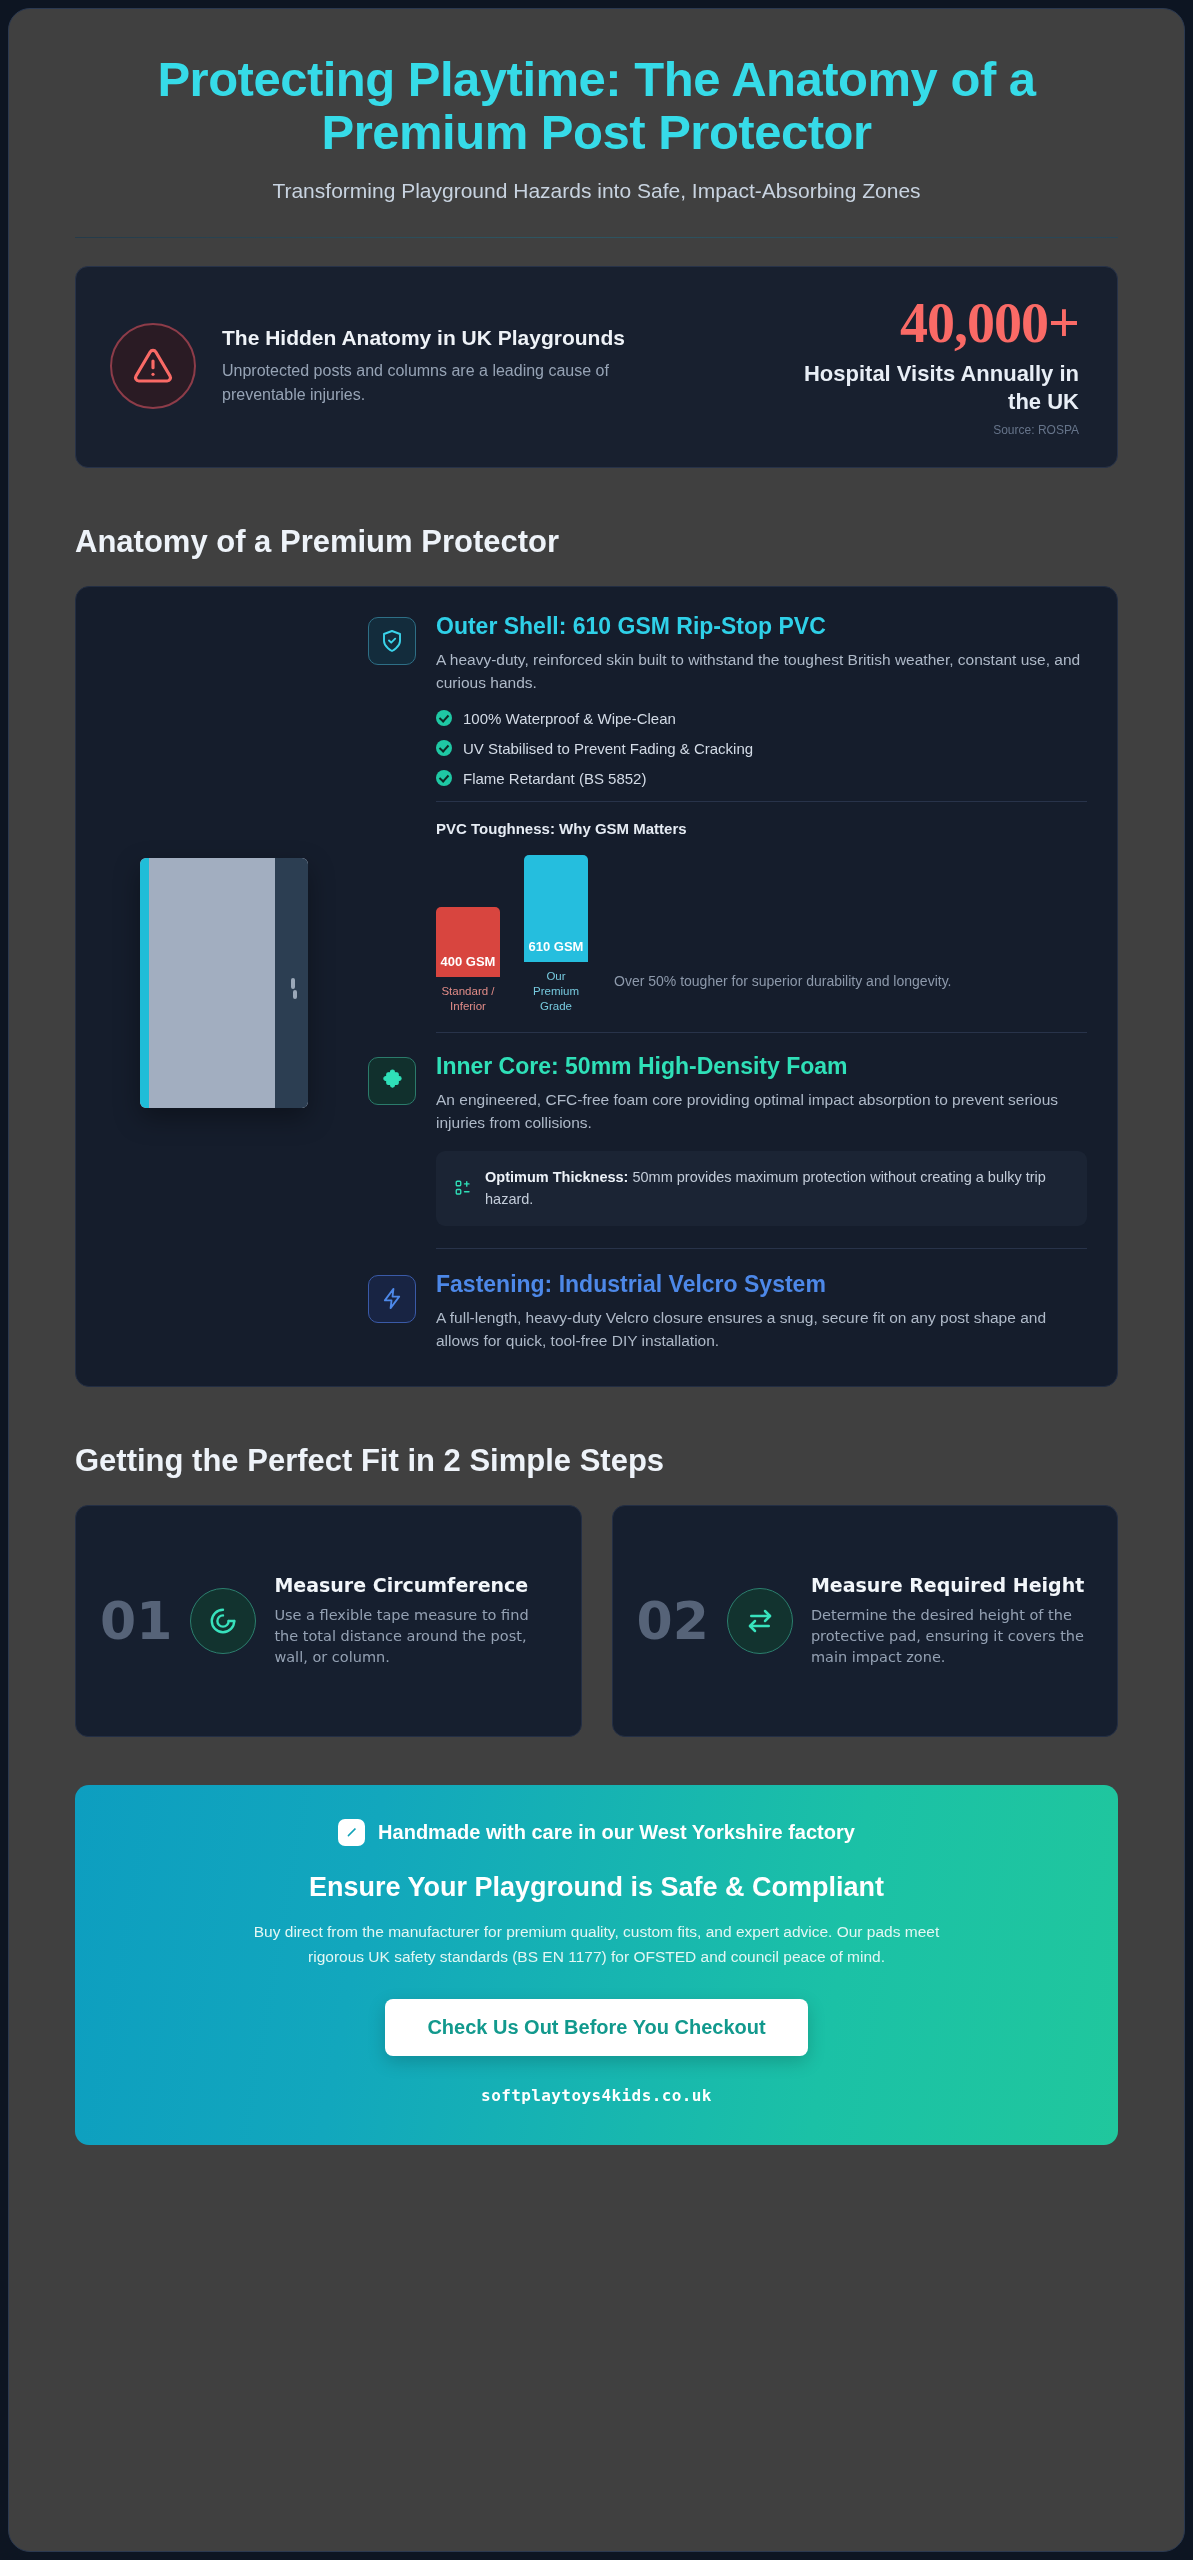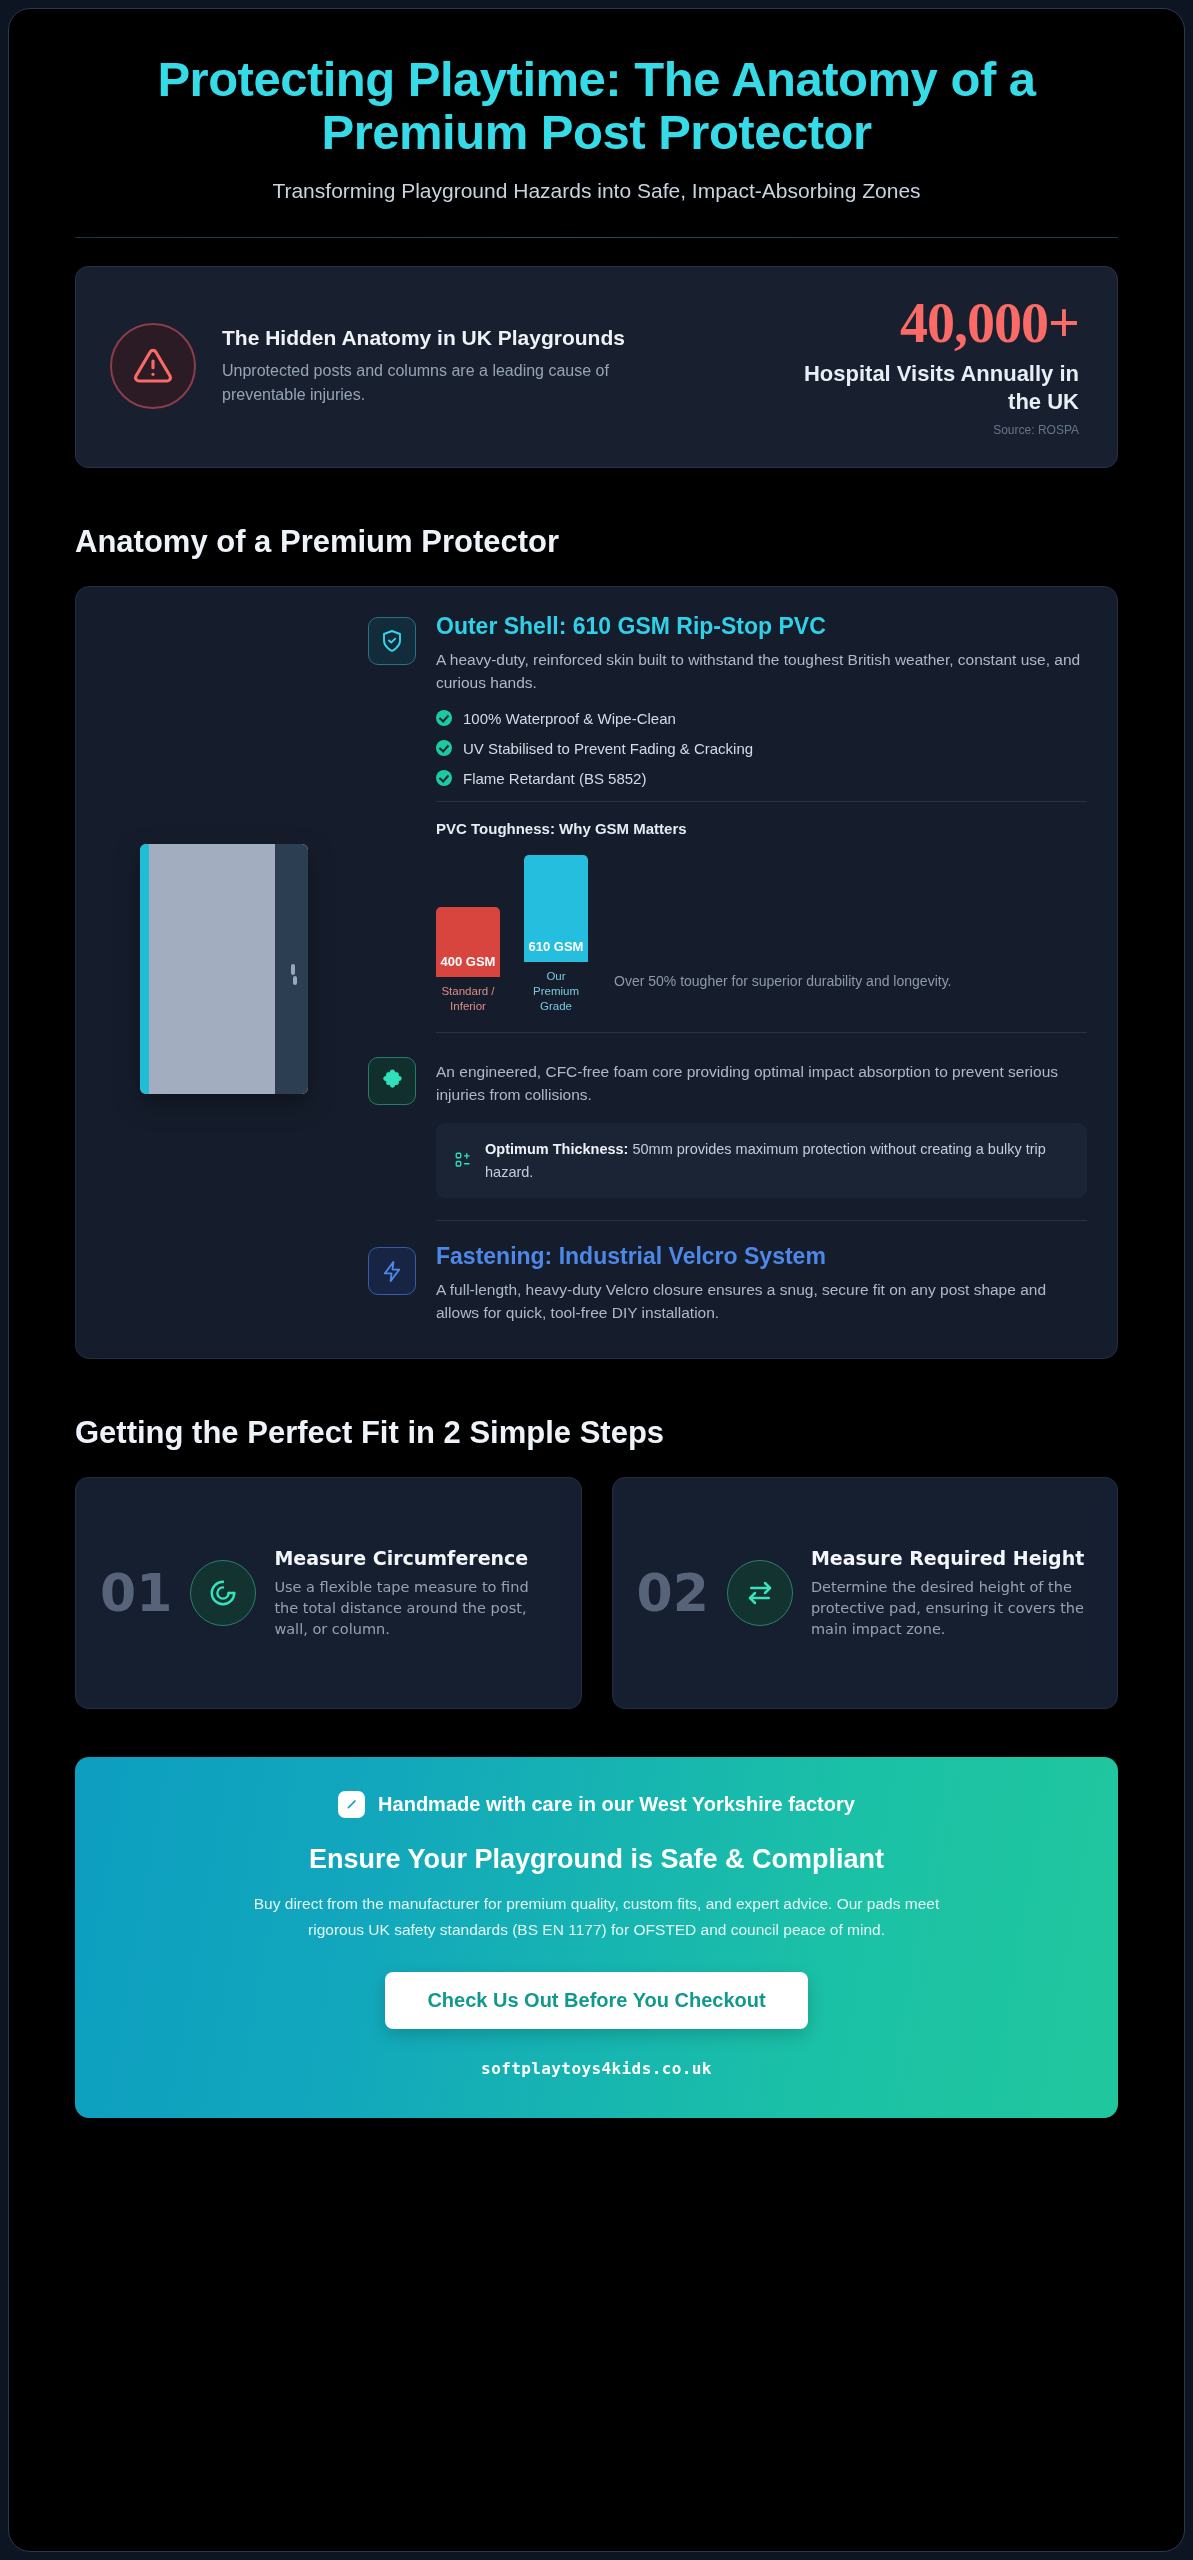--- a/index.html
+++ b/index.html
@@ -14,21 +14,21 @@
     position: relative;
     width: 1193px;
     height: 2560px;
     background: #0d1522;
     overflow: hidden;
   }
   .frame {
     position: absolute;
     left: 8px; top: 8px;
     width: 1177px; height: 2544px;
-    background: #000000;
+    background: #404040;
     border: 1px solid #2b3950;
     border-radius: 22px;
     overflow: hidden;
   }
   .inner {
     padding: 44px 66px 0 66px;
   }
 
   
   .title {
@@ -393,20 +393,21 @@
             </div>
           </div>
 
           <div class="layer">
             <div class="layer-icon icon-core">
               <svg width="23" height="23" viewBox="0 0 24 24" fill="#2fe0b8" stroke="#2fe0b8" stroke-width="1.2" stroke-linejoin="round">
                 <path d="M10 3a2 2 0 0 1 4 0v1h2.5A1.5 1.5 0 0 1 18 5.5V8h1a2 2 0 0 1 0 4h-1v2.5a1.5 1.5 0 0 1-1.5 1.5H14v1a2 2 0 0 1-4 0v-1H7.5A1.5 1.5 0 0 1 6 14.5V12H5a2 2 0 0 1 0-4h1V5.5A1.5 1.5 0 0 1 7.5 4H10z"></path>
               </svg>
             </div>
             <div class="layer-body">
+              <div class="layer-title t-core">Inner Core: 50mm High-Density Foam</div>
               <div class="layer-desc">An engineered, CFC-free foam core providing optimal impact absorption to prevent serious injuries from collisions.</div>
 
               <div class="callout">
                 <span style="flex:0 0 auto;margin-top:3px;">
                   <svg width="18" height="18" viewBox="0 0 24 24" fill="none" stroke="#2fe0b8" stroke-width="1.8" stroke-linecap="round">
                     <rect x="3" y="3" width="6" height="6" rx="1.4"></rect>
                     <rect x="3" y="14" width="6" height="6" rx="1.4"></rect>
                     <line x1="17" y1="3.5" x2="17" y2="9.5"></line>
                     <line x1="14" y1="6.5" x2="20" y2="6.5"></line>
                     <line x1="14" y1="17" x2="20" y2="17"></line>

